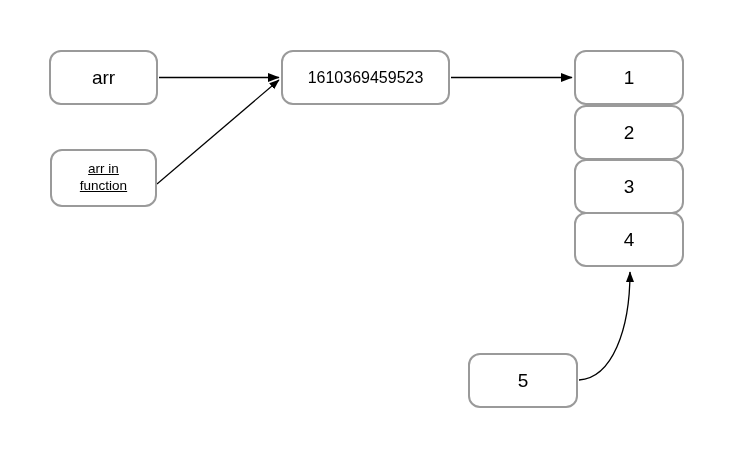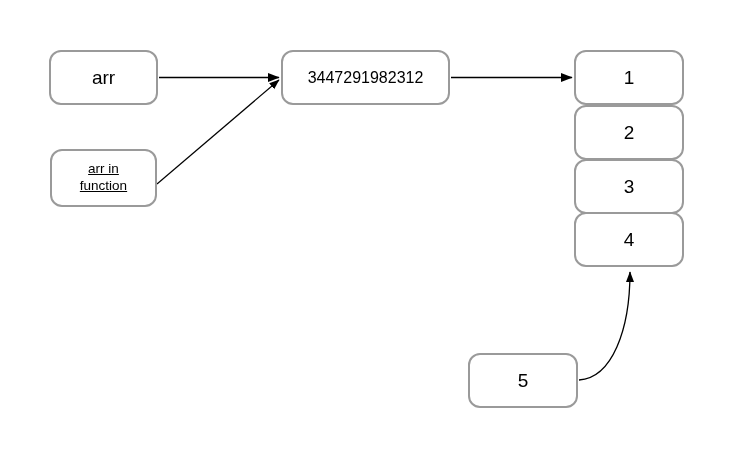--- a/index.html
+++ b/index.html
@@ -67,21 +67,21 @@
     <line x1="451" y1="77.5" x2="572" y2="77.5" stroke="#000000" stroke-width="1.4" marker-end="url(#arrowhead)"></line>
 
     <path d="M 579 380 C 612 378 630 330 630 272" fill="none" stroke="#000000" stroke-width="1.3" marker-end="url(#arrowhead)"></path>
   </svg>
 
   <div class="node node-arr">arr</div>
 
   <div class="node node-arrfn">arr in
 function</div>
 
-  <div class="node node-addr">3447291982312</div>
+  <div class="node node-addr">1610369459523</div>
 
   <div class="node node-cell-1">1</div>
 
   <div class="node node-cell-2">2</div>
 
   <div class="node node-cell-3">3</div>
 
   <div class="node node-cell-4">4</div>
 
   <div class="node node-five">5</div>

